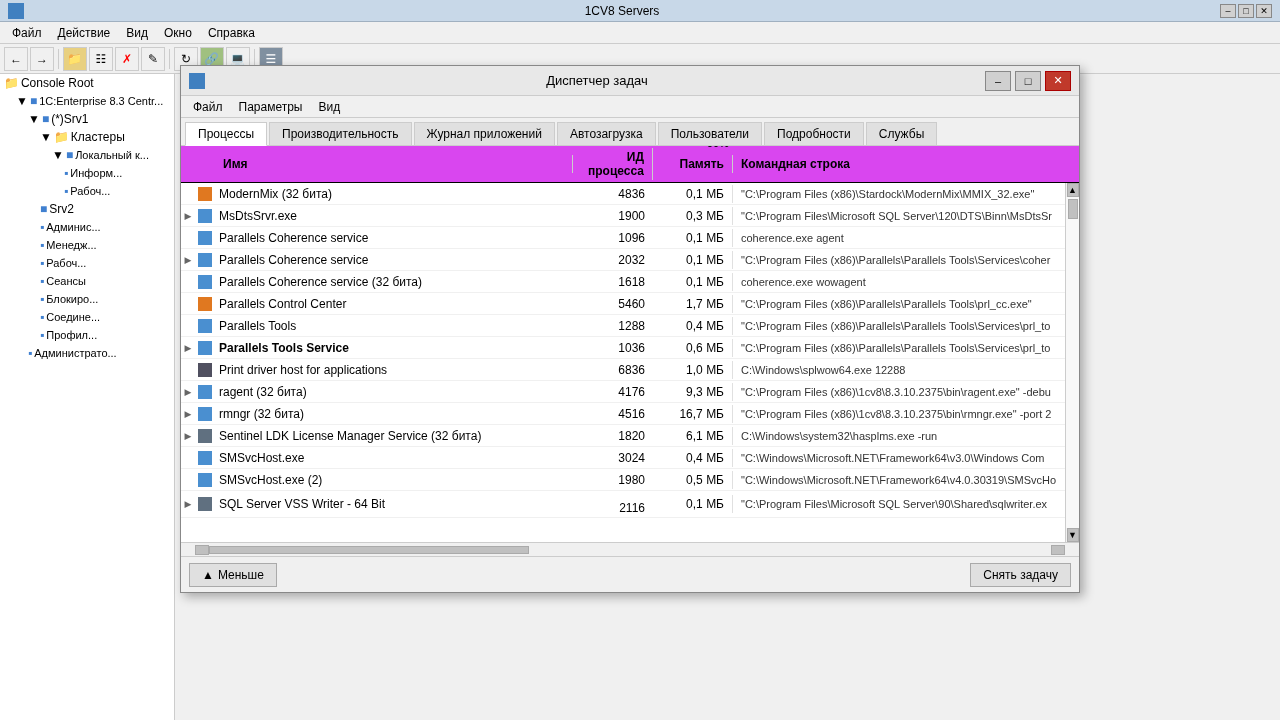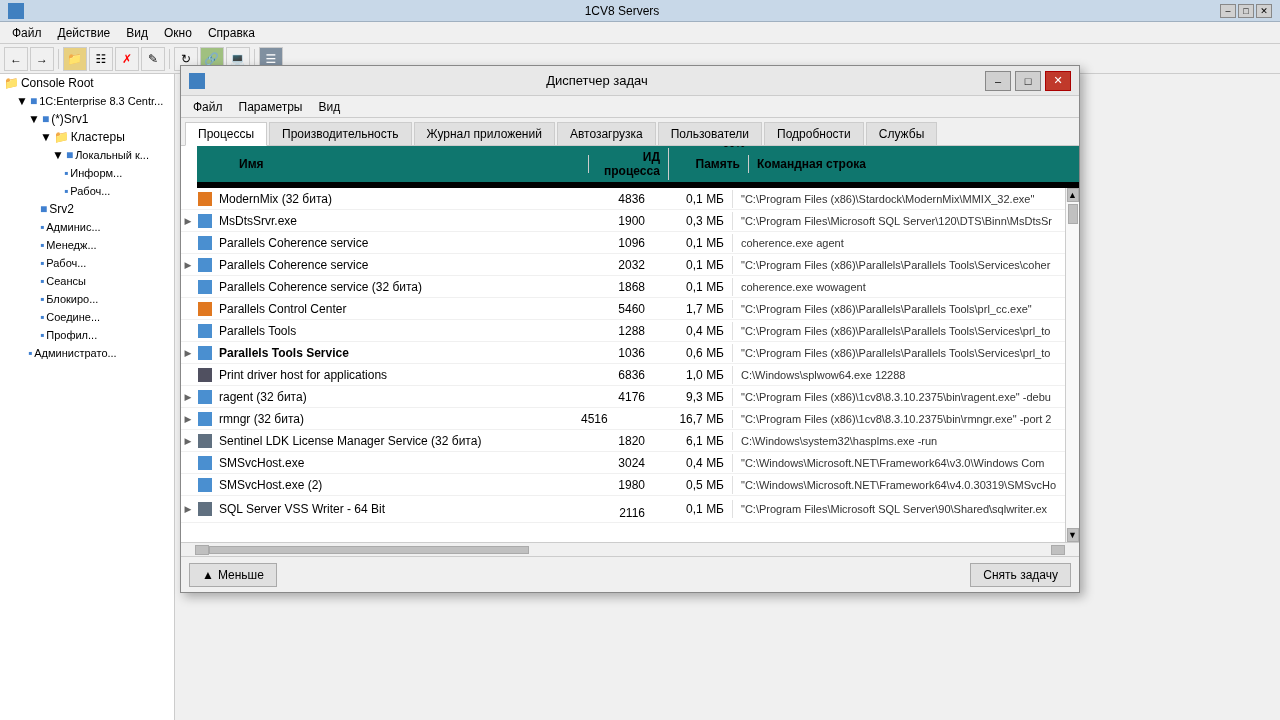--- a/index.html
+++ b/index.html
@@ -49,21 +49,21 @@
 
     .tm-menu-bar { background: #f0f0f0; height: 22px; display: flex; align-items: center; padding: 0 4px; border-bottom: 1px solid #ccc; }
     .tm-menu-item { padding: 2px 8px; font-size: 12px; cursor: pointer; }
 
     .tm-tabs { display: flex; background: #f0f0f0; border-bottom: 1px solid #ccc; padding: 4px 4px 0 4px; gap: 0; }
     .tm-tab { padding: 4px 12px; font-size: 12px; border: 1px solid #ccc; border-bottom: none; background: #e0e0e0; cursor: pointer; margin-right: 2px; }
     .tm-tab.active { background: white; border-bottom: 1px solid white; margin-bottom: -1px; }
 
     .tm-body { flex: 1; display: flex; flex-direction: column; overflow: hidden; background: white; }
 
-    .tm-table-header { display: flex; align-items: center; background: #0f766e; border-bottom: 6px solid #000000; font-size: 12px; font-weight: bold; padding: 2px 0; position: relative; margin-left: 16px; }
+    .tm-table-header { display: flex; align-items: center; background: #d946ef; border-bottom: 1px solid #000000; font-size: 12px; font-weight: bold; padding: 2px 0; position: relative; }
     .tm-col-name { flex: 0 0 400px; padding: 2px 8px; border-right: 1px solid #ccc; }
     .tm-col-pid { flex: 0 0 80px; padding: 2px 8px; text-align: right; border-right: 1px solid #ccc; }
     .tm-col-mem { flex: 0 0 80px; padding: 2px 8px; text-align: right; border-right: 1px solid #ccc; }
     .tm-col-cmd { flex: 1; padding: 2px 8px; }
 
     .tm-table-body { flex: 1; overflow-y: auto; overflow-x: hidden; }
     .tm-row { display: flex; align-items: center; border-bottom: 1px solid #f0f0f0; font-size: 12px; min-height: 22px; }
     .tm-row.selected { background: #316ac5; color: white; }
 
     .tm-footer { display: flex; justify-content: space-between; align-items: center; background: #f0f0f0; border-top: 1px solid #ccc; padding: 4px 8px; height: 36px; }
@@ -274,21 +274,21 @@
             <div style="flex: 0 0 80px; padding: 2px 8px; text-align: right;">2032</div>
             <div style="flex: 0 0 80px; padding: 2px 8px; text-align: right; border-right: 1px solid rgb(224, 224, 224);">0,1 МБ</div>
             <div style="flex: 1 1 0%; padding: 2px 8px; overflow: hidden; text-overflow: ellipsis; white-space: nowrap; font-size: 11px; color: rgb(51, 51, 51);">"C:\Program Files (x86)\Parallels\Parallels Tools\Services\coher</div>
           </div>
           <div class="tm-row">
             <span style="width: 14px; flex-shrink: 0; display: flex; align-items: center; justify-content: center; font-size: 9px; color: rgb(102, 102, 102);"></span>
             <span style="width: 20px; flex-shrink: 0; display: flex; align-items: center; justify-content: center;">
               <div style="width: 14px; height: 14px; background: rgb(74, 143, 208);"></div>
             </span>
             <div style="flex: 0 0 358px; padding: 2px 4px; overflow: hidden; text-overflow: ellipsis; white-space: nowrap;">Parallels Coherence service (32 бита)</div>
-            <div style="flex: 0 0 80px; padding: 2px 8px; text-align: right;">1868</div>
+            <div style="flex: 0 0 80px; padding: 2px 8px; text-align: right;">1618</div>
             <div style="flex: 0 0 80px; padding: 2px 8px; text-align: right; border-right: 1px solid rgb(224, 224, 224);">0,1 МБ</div>
             <div style="flex: 1 1 0%; padding: 2px 8px; overflow: hidden; text-overflow: ellipsis; white-space: nowrap; font-size: 11px; color: rgb(51, 51, 51);">coherence.exe wowagent</div>
           </div>
           <div class="tm-row">
             <span style="width: 14px; flex-shrink: 0; display: flex; align-items: center; justify-content: center; font-size: 9px; color: rgb(102, 102, 102);"></span>
             <span style="width: 20px; flex-shrink: 0; display: flex; align-items: center; justify-content: center;">
               <div style="width: 14px; height: 14px; background: rgb(224, 120, 32);"></div>
             </span>
             <div style="flex: 0 0 358px; padding: 2px 4px; overflow: hidden; text-overflow: ellipsis; white-space: nowrap;">Parallels Control Center</div>
             <div style="flex: 0 0 80px; padding: 2px 8px; text-align: right;">5460</div>
@@ -334,21 +334,21 @@
             <div style="flex: 0 0 80px; padding: 2px 8px; text-align: right;">4176</div>
             <div style="flex: 0 0 80px; padding: 2px 8px; text-align: right; border-right: 1px solid rgb(224, 224, 224);">9,3 МБ</div>
             <div style="flex: 1 1 0%; padding: 2px 8px; overflow: hidden; text-overflow: ellipsis; white-space: nowrap; font-size: 11px; color: rgb(51, 51, 51);">"C:\Program Files (x86)\1cv8\8.3.10.2375\bin\ragent.exe" -debu</div>
           </div>
           <div class="tm-row">
             <span style="width: 14px; flex-shrink: 0; display: flex; align-items: center; justify-content: center; font-size: 9px; color: rgb(102, 102, 102);">▶</span>
             <span style="width: 20px; flex-shrink: 0; display: flex; align-items: center; justify-content: center;">
               <div style="width: 14px; height: 14px; background: rgb(74, 143, 208);"></div>
             </span>
             <div style="flex: 0 0 358px; padding: 2px 4px; overflow: hidden; text-overflow: ellipsis; white-space: nowrap;">rmngr (32 бита)</div>
-            <div style="flex: 0 0 80px; padding: 2px 8px; ">4516</div>
+            <div style="flex: 0 0 80px; padding: 2px 8px; text-align: right;">4516</div>
             <div style="flex: 0 0 80px; padding: 2px 8px; text-align: right; border-right: 1px solid rgb(224, 224, 224);">16,7 МБ</div>
             <div style="flex: 1 1 0%; padding: 2px 8px; overflow: hidden; text-overflow: ellipsis; white-space: nowrap; font-size: 11px; color: rgb(51, 51, 51);">"C:\Program Files (x86)\1cv8\8.3.10.2375\bin\rmngr.exe" -port 2</div>
           </div>
           <div class="tm-row">
             <span style="width: 14px; flex-shrink: 0; display: flex; align-items: center; justify-content: center; font-size: 9px; color: rgb(102, 102, 102);">▶</span>
             <span style="width: 20px; flex-shrink: 0; display: flex; align-items: center; justify-content: center;">
               <div style="width: 14px; height: 14px; background: rgb(96, 112, 128);"></div>
             </span>
             <div style="flex: 0 0 358px; padding: 2px 4px; overflow: hidden; text-overflow: ellipsis; white-space: nowrap;">Sentinel LDK License Manager Service (32 бита)</div>
             <div style="flex: 0 0 80px; padding: 2px 8px; text-align: right;">1820</div>

